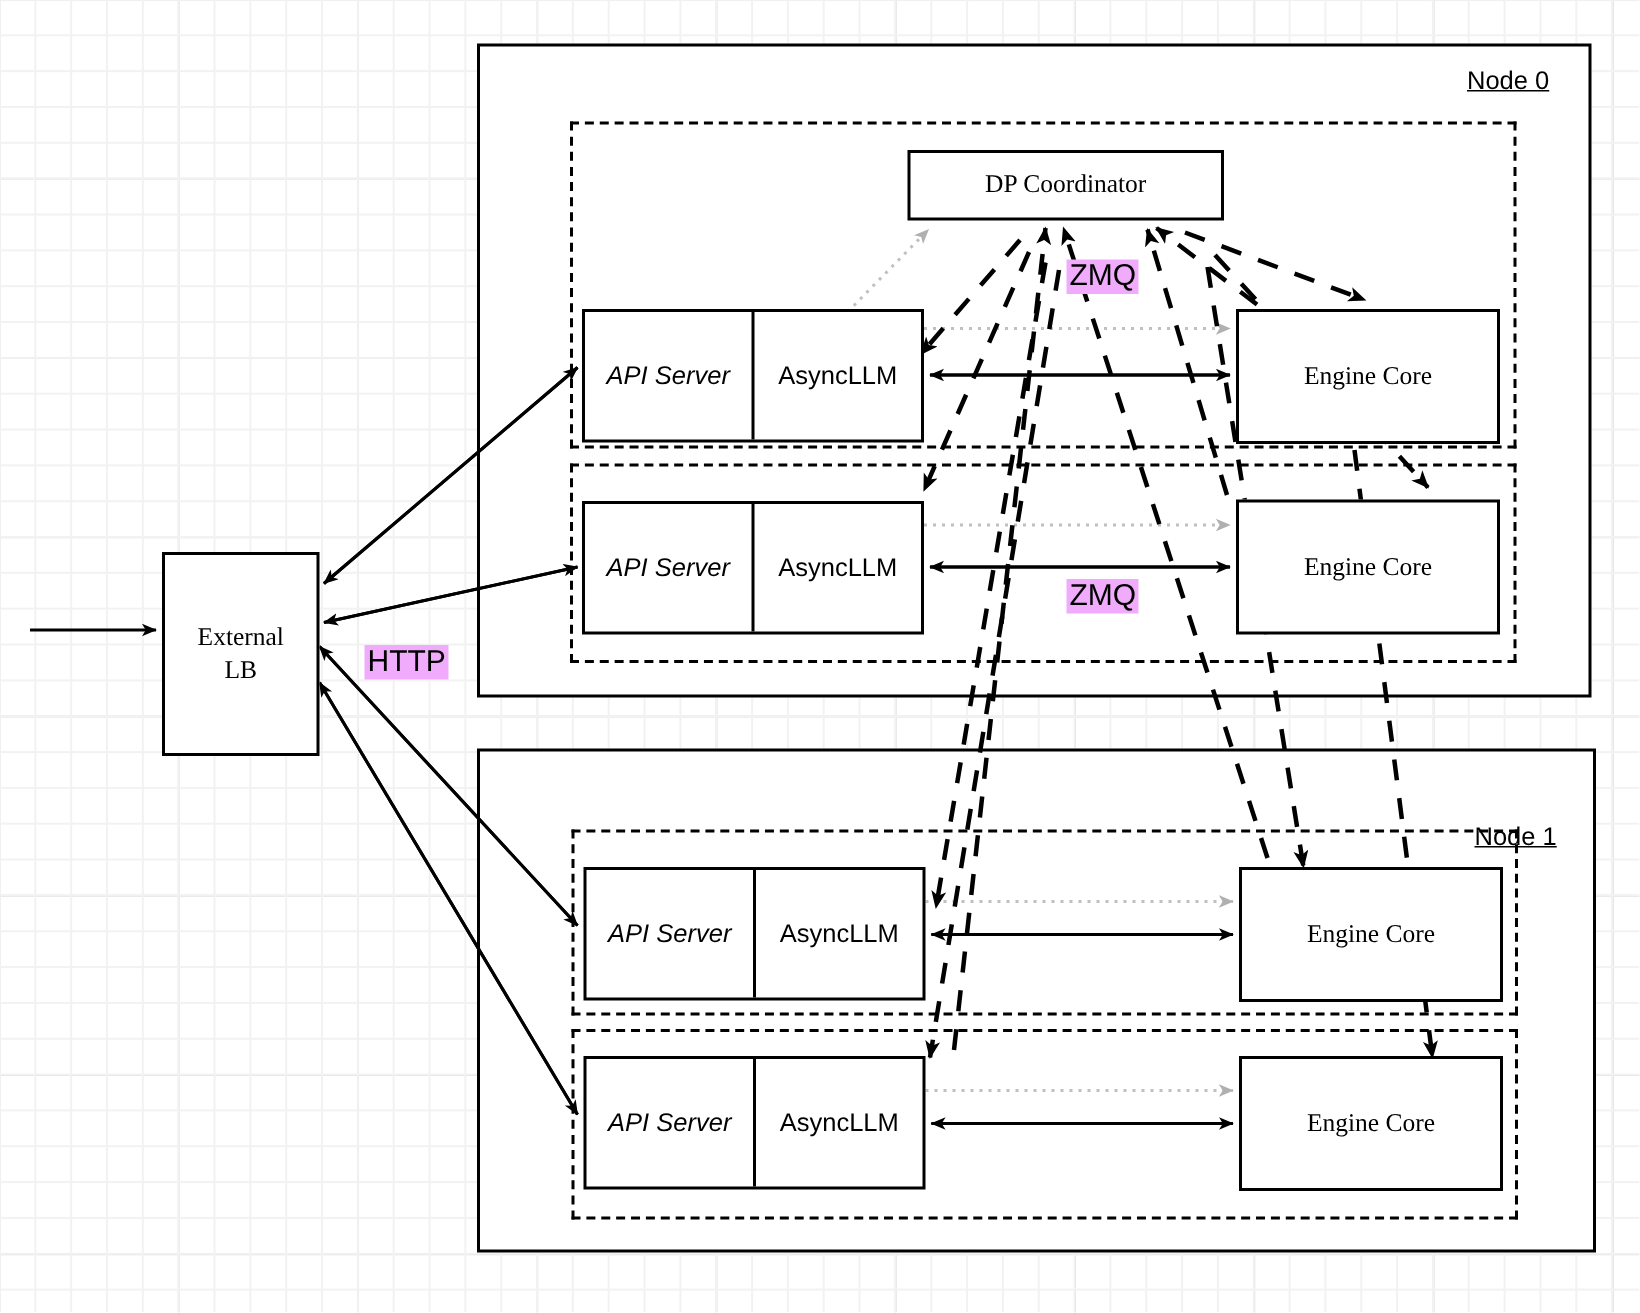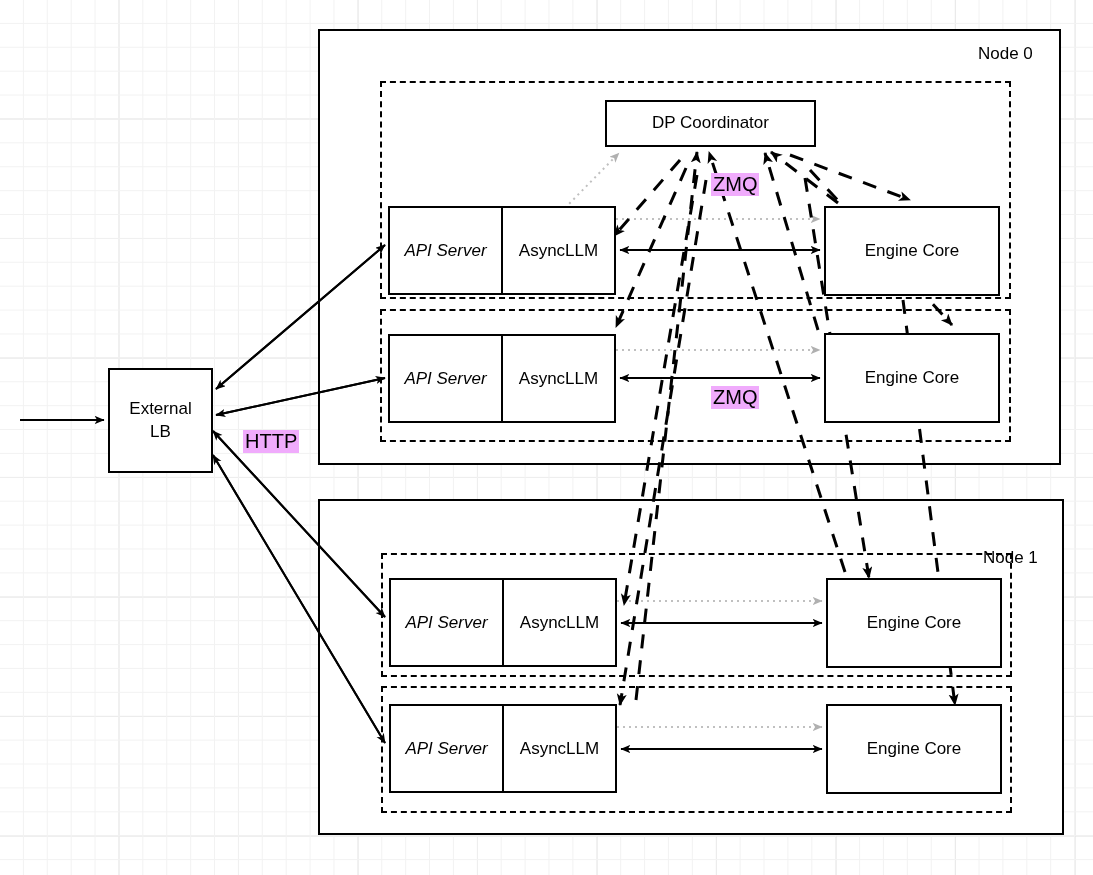--- a/index.html
+++ b/index.html
@@ -33,38 +33,40 @@
   
   .box{
     position:absolute;
     box-sizing:border-box;
     background:#ffffff;
     border:2px solid #000000;
     display:flex;align-items:center;justify-content:center;
     font-size:17px;color:#000000;line-height:1.2;
     text-align:center;
     z-index:5;
+    font-family:Liberation Serif, serif;
   }
   .node-frame{
     position:absolute;box-sizing:border-box;
     background:#ffffff;
     border:2px solid #000000;
     z-index:1;
   }
   .group-frame{
     position:absolute;box-sizing:border-box;
     background:transparent;
     border:2px dashed #000000;
     z-index:2;
   }
   .node-label{
     position:absolute;
     font-size:17px;color:#000000;
     z-index:3;
     white-space:nowrap;
+    text-decoration:underline;
   }
   .split-box{
     position:absolute;box-sizing:border-box;
     background:#ffffff;
     border:2px solid #000000;
     display:flex;
     z-index:6;
   }
   .split-box > div{
     flex:1 1 0;
@@ -220,19 +222,19 @@
 <div class="box" style="left:826px;top:578px;width:176px;height:90px;">Engine Core</div>
 
 <div class="split-box" style="left:389px;top:704px;width:228px;height:89px;">
   <div class="left-cell">API Server</div>
   <div>AsyncLLM</div>
 </div>
 <div class="box" style="left:826px;top:704px;width:176px;height:90px;">Engine Core</div>
 
 <div class="box" style="left:605px;top:100px;width:211px;height:47px;">DP Coordinator</div>
 
-<div class="box" style="left:108px;top:368px;width:105px;height:105px;">
+<div class="box" style="left:108px;top:368px;width:105px;height:136px;">
   <span class="lb-text">
     <span>External</span>
     <span>LB</span>
   </span>
 </div>
 <div class="edge-label" style="left:243px;top:430px;">HTTP</div>
 
 </body></html>

